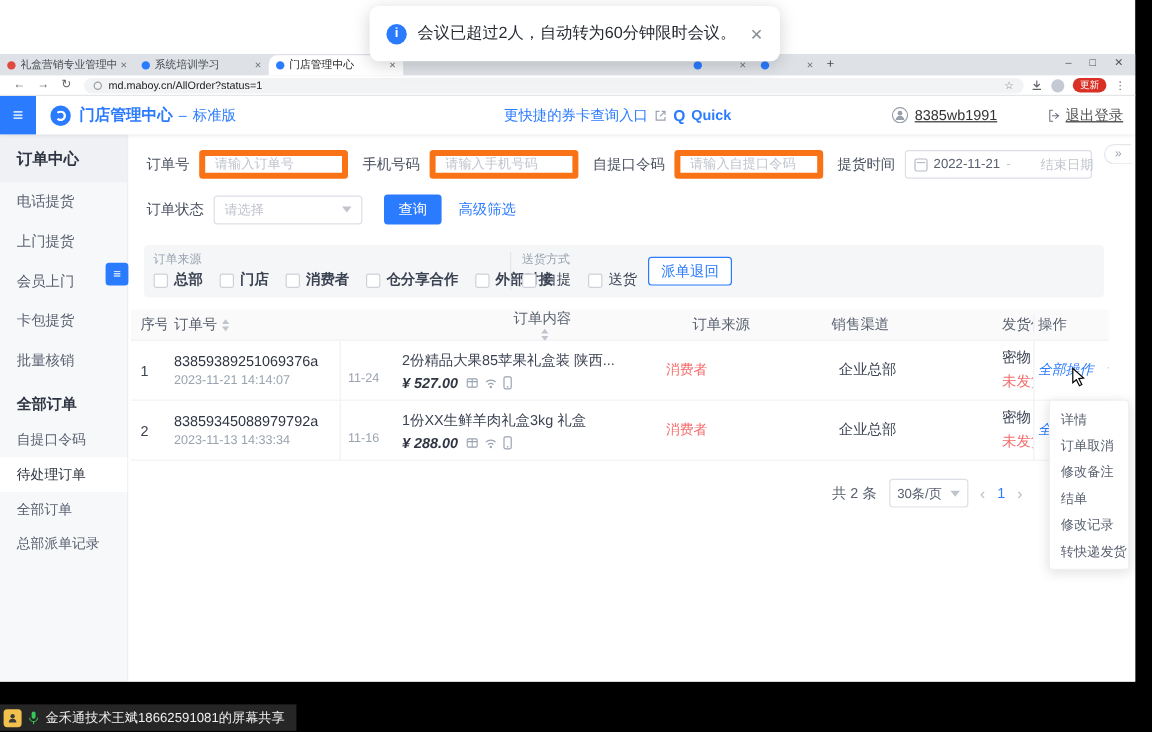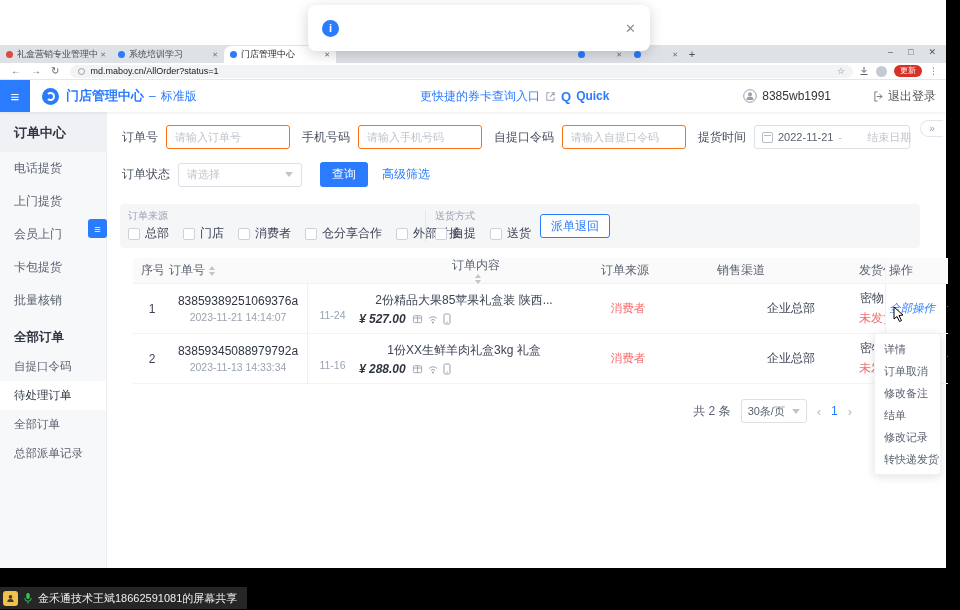--- a/index.html
+++ b/index.html
@@ -39,21 +39,21 @@
   .app-header{position:absolute;left:0;top:80px;width:946px;height:32px;background:#fff;box-shadow:0 1px 3px rgba(0,0,0,.07);display:flex;align-items:center;z-index:5;}
   .burger{width:30px;height:32px;background:var(--primary);color:#fff;font-size:15px;display:flex;align-items:center;justify-content:center;flex:none;}
   .logo{width:17px;height:17px;border-radius:50%;background:var(--primary);margin-left:12px;position:relative;flex:none;}
   .logo::after{content:"";position:absolute;inset:4px;border:2px solid #fff;border-left-color:transparent;border-radius:50%;}
   .app-title{color:var(--primary);font-weight:700;font-size:13px;margin-left:7px;white-space:nowrap;}
   .app-dash{color:var(--primary);font-size:12px;margin:0 5px;}
   .app-version{color:var(--primary);font-size:12px;white-space:nowrap;}
   .quick{position:absolute;left:420px;display:flex;align-items:center;font-size:12px;color:var(--primary);gap:5px;white-space:nowrap;}
   .quick-q{font-weight:800;font-size:13px;}
   .quick-name{font-weight:700;}
-  .header-right{margin-left:auto;display:flex;align-items:center;font-size:12px;color:#333;padding-right:10px;}
+  .header-right{margin-left:auto;display:flex;align-items:center;font-size:12px;color:#333;padding-right:10px;text-decoration:underline;}
   .uname{margin-left:5px;}
   .logout{display:flex;align-items:center;gap:4px;color:#555;margin-left:42px;}
 
   
   .sidebar{position:absolute;left:0;top:112px;width:107px;height:456px;background:#f7f8fa;border-right:1px solid #ededf0;}
   .sb-title{font-size:13px;font-weight:700;color:#2f3542;padding:12px 0 10px 14px;background:#eff1f4;}
   .sb-item{font-size:12px;color:#5a6170;padding:8px 0 8px 14px;white-space:nowrap;}
   .sb-title2{font-size:12.5px;font-weight:700;color:#2f3542;padding:12px 0 6px 14px;}
   .sb-sub{font-size:11.5px;color:#5a6170;padding:7px 0 7px 14px;white-space:nowrap;}
   .sb-sub.active{color:#2f3542;font-weight:400;background:#fff;}
@@ -61,44 +61,44 @@
 
   .main{position:absolute;left:107px;top:112px;width:839px;height:456px;background:#fff;}
   .collapse-btn{position:absolute;left:813px;top:8px;width:23px;height:17px;border:1px solid #e3e6eb;border-right:none;border-radius:9px 0 0 9px;color:#9aa3b0;font-size:10px;display:flex;align-items:center;justify-content:center;background:#fff;}
 
   
   .frow{position:absolute;display:flex;align-items:center;font-size:12px;color:#4a5160;white-space:nowrap;}
   .frow1{left:15px;top:13px;}
   .frow2{left:15px;top:50px;}
   .flabel{margin-right:8px;}
   .gap{width:12px;flex:none;}
-  .inp{width:124px;height:24px;border:1px solid #f97316;border-radius:3px;font-size:11px;color:#333;padding:0 8px;outline:none;font-family:"Liberation Sans",sans-serif;}
+  .inp{width:124px;height:24px;border:5px solid #f97316;border-radius:3px;font-size:11px;color:#333;padding:0 8px;outline:none;font-family:"Liberation Sans",sans-serif;}
   .inp::placeholder{color:#bfc4cc;}
   .datebox{width:156px;height:24px;border:1px solid #dcdfe6;border-radius:3px;display:flex;align-items:center;gap:5px;padding:0 7px;font-size:11px;}
   .cal-ic{width:11px;height:11px;border:1px solid #b6bcc6;border-radius:2px;position:relative;flex:none;}
   .cal-ic::before{content:"";position:absolute;left:1px;right:1px;top:2px;height:1px;background:#b6bcc6;}
   .date-val{color:#5a6170;} .date-sep{color:#c0c4cc;} .date-ph{color:#c0c4cc;margin-left:20px;}
   .selbox{width:124px;height:24px;border:1px solid #dcdfe6;border-radius:3px;display:flex;align-items:center;padding:0 8px;font-size:11px;color:#bfc4cc;}
   .caret{width:0;height:0;border-left:4px solid transparent;border-right:4px solid transparent;border-top:5px solid #c0c4cc;margin-left:auto;}
   .btn-primary{height:25px;padding:0 12px;background:var(--primary);color:#fff;border:none;border-radius:3px;font-size:12px;margin-left:18px;font-family:"Liberation Sans",sans-serif;}
   .adv-link{color:var(--primary);margin-left:14px;}
 
   
   .panel{position:absolute;left:13px;top:92px;width:800px;height:44px;background:#f5f6f8;border-radius:4px;}
   .panel-label{position:absolute;top:5px;font-size:10px;color:#9aa3b0;}
   .pl-src{left:8px;} .pl-dlv{left:315px;}
   .cbx-row{position:absolute;top:21px;display:flex;align-items:center;font-size:12px;color:#3c4353;}
-  .row-src{left:8px;} .row-dlv{left:315px;}
+  .row-src{left:8px;font-weight:bold;} .row-dlv{left:315px;}
   .cbx{display:flex;align-items:center;margin-right:14px;}
   .cbx-box{width:12px;height:12px;border:1px solid #cdd2da;border-radius:2px;background:#fff;margin-right:5px;flex:none;}
   .divider-v{position:absolute;left:305px;top:6px;bottom:6px;width:1px;background:#e4e7ec;}
   .return-btn{position:absolute;left:420px;top:10px;height:24px;padding:0 10px;border:1px solid var(--primary);color:var(--primary);background:#fff;border-radius:3px;font-size:12px;display:flex;align-items:center;}
 
   
-  .table{position:absolute;left:26px;top:146px;width:815px;text-align:center;}
+  .table{position:absolute;left:2px;top:146px;width:815px;}
   .thead{display:flex;height:26px;background:#fafafa;align-items:center;font-size:12px;color:#5a6170;border-bottom:1px solid #f0f1f4;}
   .th{display:flex;align-items:center;white-space:nowrap;overflow:hidden;}
   .tr{display:flex;height:50px;border-bottom:1px solid #f2f3f6;font-size:12px;color:#3c4353;}
   .td{display:flex;flex-direction:column;justify-content:center;white-space:nowrap;overflow:hidden;}
   .c-seq{width:30px;padding-left:8px;}
   .c-no{width:144px;padding-left:6px;}
   .c-frag{width:44px;border-left:1px solid #f0f1f4;}
   .c-content{width:218px;padding-left:8px;flex-direction:column;}
   .c-src{width:108px;padding-left:10px;}
   .c-chn{width:182px;padding-left:46px;}
@@ -449,20 +449,21 @@
     <div class="menu-item">修改记录</div>
     <div class="menu-item">转快递发货</div>
   </div>
 
   <svg class="cursor" width="12" height="17" viewBox="0 0 12 17">
     <path d="M1 1 L1 13 L4 10.5 L6.5 15.5 L8.5 14.5 L6 9.5 L10 9 Z" fill="#fff" stroke="#000" stroke-width="1"></path>
   </svg>
 
   <div class="toast">
     <span class="toast-ic">i</span>
+    <span class="toast-text">会议已超过2人，自动转为60分钟限时会议。</span>
     <span class="toast-close">✕</span>
   </div>
 
   <div class="share-bar">
     <span class="share-person">
       <svg width="9" height="9" viewBox="0 0 10 10">
           <circle cx="5" cy="3.2" r="2" fill="#3a3a3a"></circle>
           <path d="M1.5 9 a3.5 3.5 0 0 1 7 0" fill="#3a3a3a"></path>
         </svg>
     </span>

